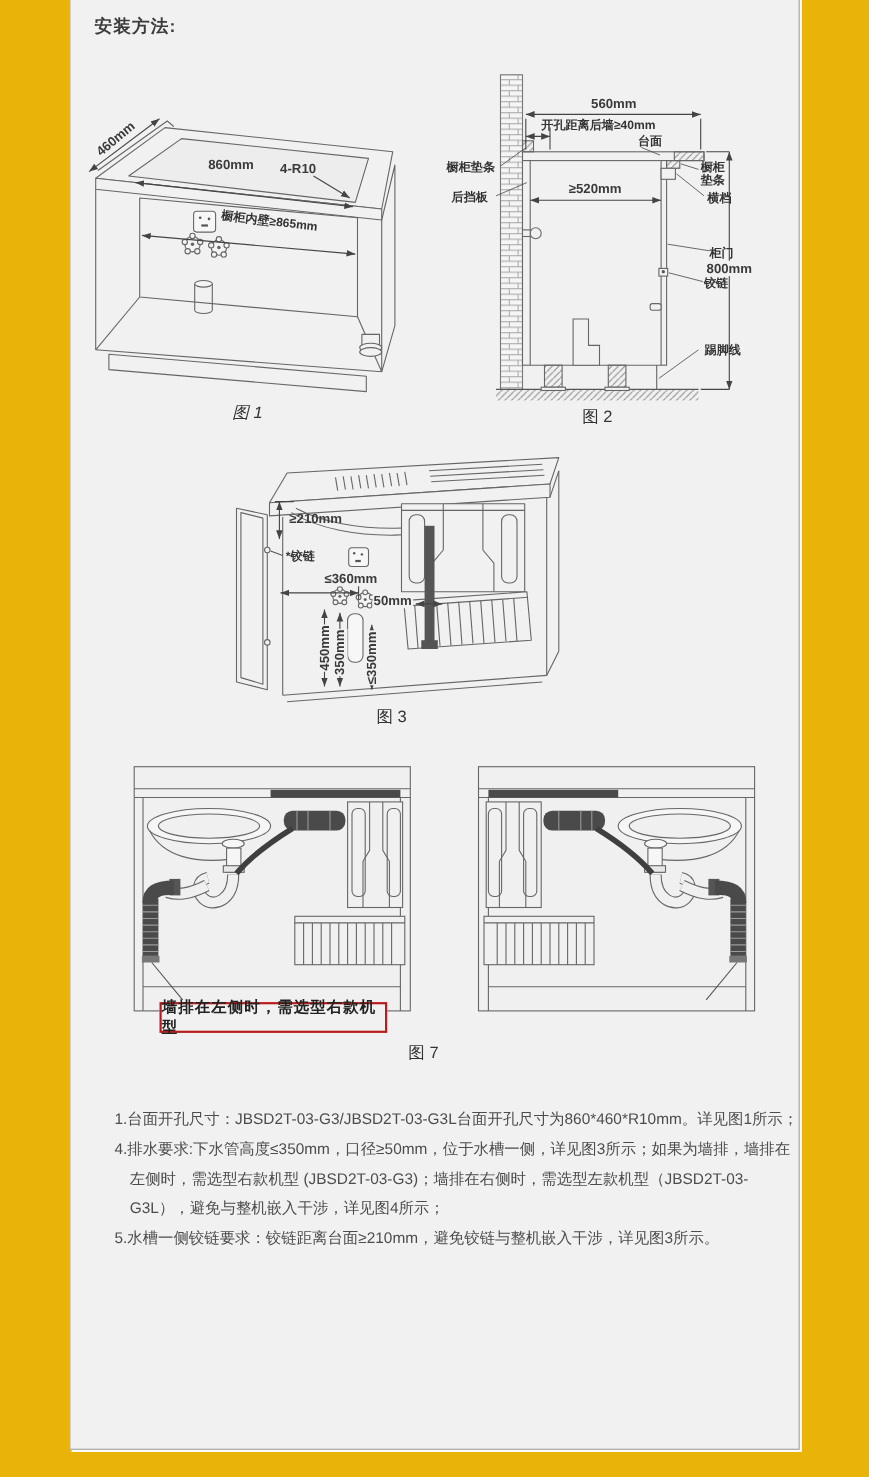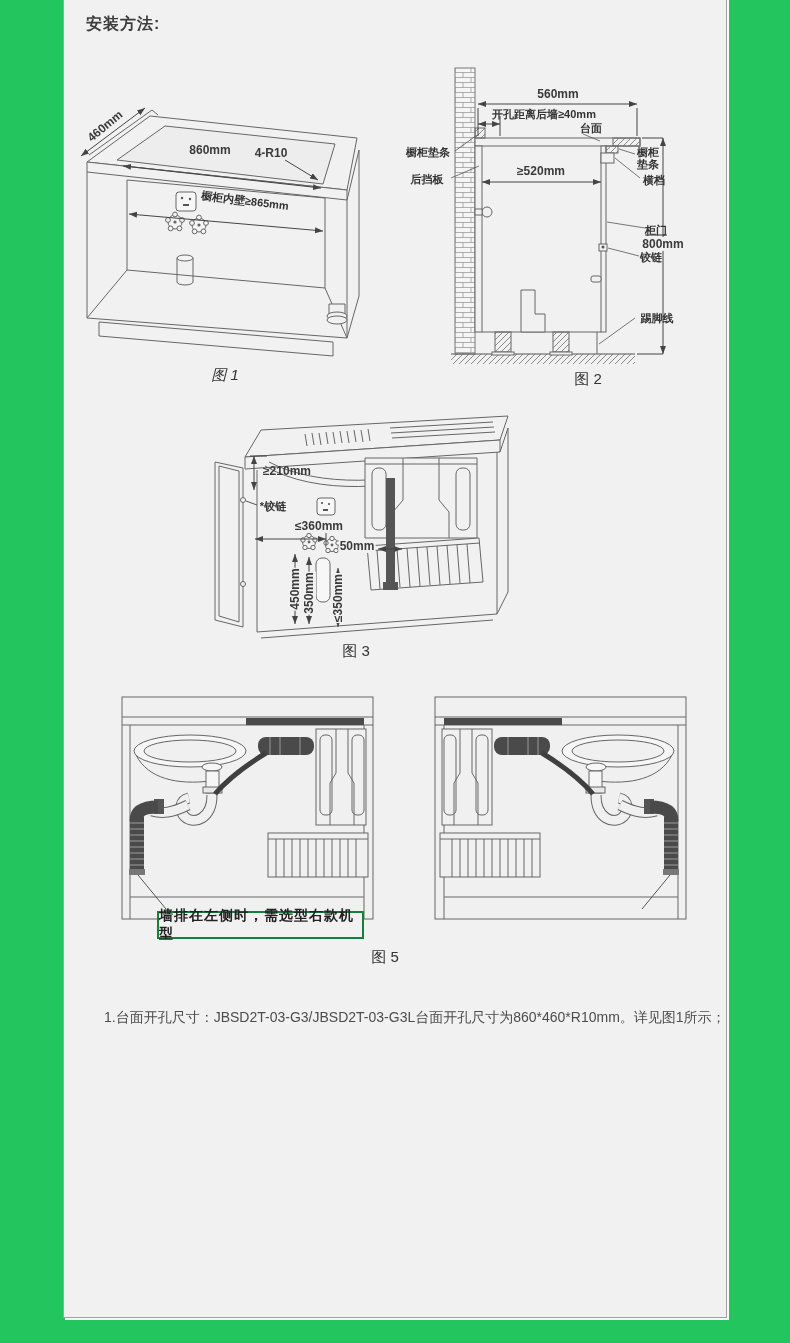--- a/index.html
+++ b/index.html
@@ -1,30 +1,30 @@
 <!DOCTYPE html>
 <html><head>
 <meta charset="utf-8">
 <style>
   html,body{margin:0;padding:0;}
   body{font-family:"Liberation Sans","DejaVu Sans",sans-serif;background:#e9e9e9;}
-  .page{position:relative;width:790px;height:1343px;background:#22c55e;overflow:hidden;}
+  .page{position:relative;width:790px;height:1343px;background:#eab308;overflow:hidden;}
   .card{position:absolute;left:63px;top:-6px;width:662px;height:1322px;
         background:#f1f1f1;border:1px solid #a2a2a2;box-shadow:2px 2px 0 #fafafa;}
   .title{position:absolute;left:86px;top:14px;font-size:16px;font-weight:bold;color:#3c3c3c;letter-spacing:1px;}
   .fig{position:absolute;}
   .fig svg{position:absolute;left:0;top:0;}
   .c{position:absolute;transform:translate(-50%,-50%);white-space:nowrap;}
   .dim{font-size:12px;font-weight:bold;color:#3a3a3a;}
   .lbl{font-size:11px;font-weight:bold;color:#333;}
   .bgf{background:#f1f1f1;padding:0 1px;}
   .figcap{position:absolute;font-size:15px;color:#333;white-space:nowrap;transform:translate(-50%,0);}
-  .f4box{position:absolute;height:24px;border:2px solid #15803d;background:#f1f1f1;
+  .f4box{position:absolute;height:24px;border:2px solid #b91c1c;background:#f1f1f1;
          display:flex;align-items:center;justify-content:center;
-         font-size:14px;font-weight:bold;color:#222;letter-spacing:1px;margin-left:12px;}
+         font-size:14px;font-weight:bold;color:#222;letter-spacing:1px;}
   .notes{position:absolute;left:88px;top:988px;width:622px;margin:16px;padding:0;list-style:none;}
   .notes li{font-size:14px;line-height:27px;color:#4c4c4c;padding-left:14px;text-indent:-14px;}
   .twoline{position:absolute;transform:translate(-50%,-50%);text-align:center;line-height:12px;}
   .twoline span{display:block;}
 </style>
 </head>
 <body>
 
 <div class="page">
   <div class="card"></div>
@@ -169,26 +169,26 @@
     <span class="lbl c" style="left:149px;top:52px;">开孔距离后墙≥40mm</span>
     <span class="lbl c" style="left:172px;top:66px;margin-left:24px;">台面</span>
     <span class="lbl c" style="left:33px;top:90px;">橱柜垫条</span>
     <span class="lbl c" style="left:32px;top:117px;">后挡板</span>
     <span class="dim c" style="left:146px;top:109px;">≥520mm</span>
     <div class="twoline lbl" style="left:253px;top:96px;">
       <span>橱柜</span>
       <span>垫条</span>
     </div>
     <span class="lbl c" style="left:259px;top:118px;">横档</span>
-    <span class="lbl c" style="left:261px;top:168px;text-decoration:underline;">柜门</span>
+    <span class="lbl c" style="left:261px;top:168px;">柜门</span>
     <span class="lbl c" style="left:256px;top:195px;">铰链</span>
     <span class="dim c bgf" style="left:268px;top:182px;">800mm</span>
     <span class="lbl c" style="left:262px;top:256px;">踢脚线</span>
   </div>
-  <div class="figcap" style="left:588px;top:370px;">图 2</div>
+  <div class="figcap" style="left:543px;top:370px;">图 2</div>
 
   <div class="fig" style="left:205px;top:412px;width:320px;height:250px;">
     <svg width="320" height="250" viewBox="0 0 320 250">
       <defs>
         <marker id="a3" markerWidth="9" markerHeight="8" refX="8" refY="4" orient="auto-start-reverse">
           <path d="M0,1 L8,4 L0,7 Z" fill="#444"></path>
         </marker>
       </defs>
       <g stroke="#666" fill="none" stroke-width="1" stroke-linejoin="round">
         <polygon points="40,45 56,18 303,4 295,28" fill="#f1f1f1"></polygon>
@@ -359,18 +359,20 @@
           <line x1="222" y1="144" x2="222" y2="182"></line>
             <line x1="230" y1="144" x2="230" y2="182"></line>
           <line x1="238" y1="144" x2="238" y2="182"></line>
         </g>
         <line x1="48" y1="214" x2="20" y2="180" stroke="#555"></line>
       </g>
       <use href="#p4" transform="translate(572,0) scale(-1,1)"></use>
     </svg>
     <div class="f4box" style="left:27px;top:216px;width:203px;">墙排在左侧时，需选型右款机型</div>
   </div>
-  <div class="figcap" style="left:385px;top:948px;">图 5</div>
+  <div class="figcap" style="left:385px;top:948px;">图 7</div>
 
   <ol class="notes">
     <li>1.台面开孔尺寸：JBSD2T-03-G3/JBSD2T-03-G3L台面开孔尺寸为860*460*R10mm。详见图1所示；</li>
+    <li>4.排水要求:下水管高度≤350mm，口径≥50mm，位于水槽一侧，详见图3所示；如果为墙排，墙排在左侧时，需选型右款机型 (JBSD2T-03-G3)；墙排在右侧时，需选型左款机型（JBSD2T-03-G3L），避免与整机嵌入干涉，详见图4所示；</li>
+    <li>5.水槽一侧铰链要求：铰链距离台面≥210mm，避免铰链与整机嵌入干涉，详见图3所示。</li>
   </ol>
 </div>
 
 </body></html>

